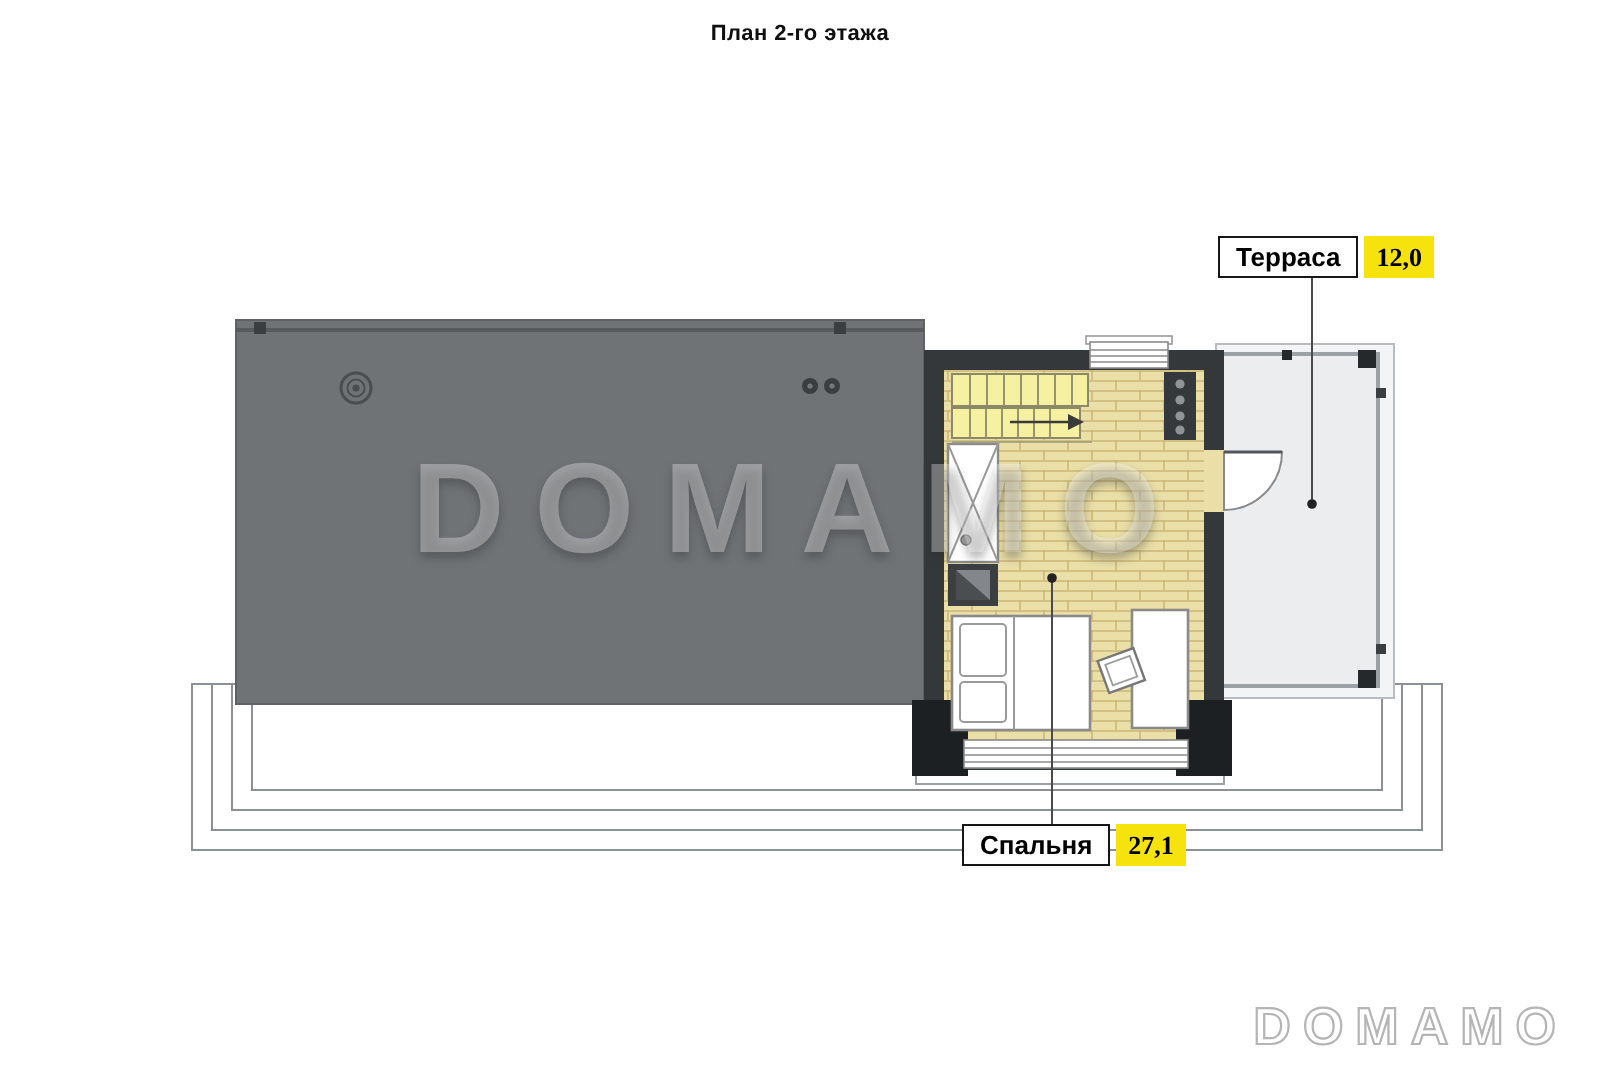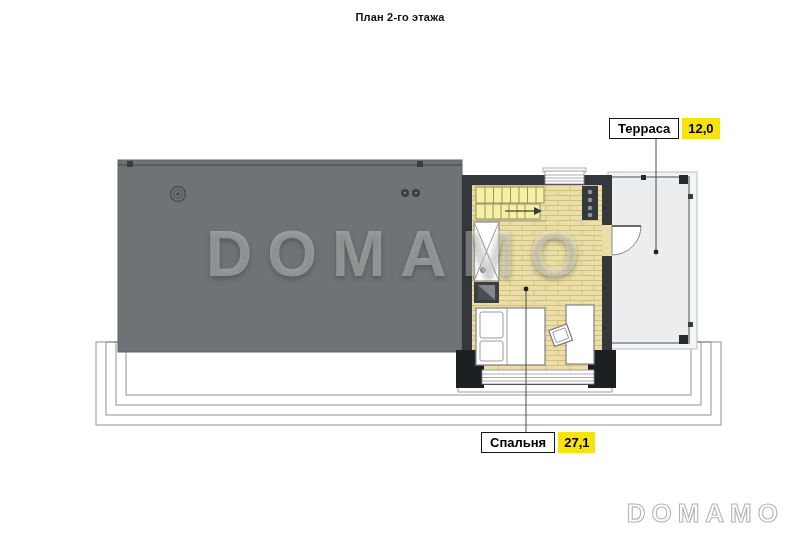--- a/index.html
+++ b/index.html
@@ -22,24 +22,24 @@
   .room-label{
     position:absolute;display:flex;align-items:stretch;
     font-size:13px;font-weight:bold;color:#000;line-height:1;
   }
   .room-label .name{
     background:#ffffff;border:1.5px solid #161616;
     padding:3px 8px 3px 8px;display:flex;align-items:center;
   }
   .room-label .area{
     background:#f6e20c;margin-left:3px;padding:0 6px;
-    display:flex;align-items:center;
+    display:flex;align-items:center;font-family:Liberation Serif, serif;
   }
   .label-terrace{left:609px;top:102px;margin-top:16px;}
-  .label-bedroom{left:481px;top:432px;}
+  .label-bedroom{left:481px;top:412px;}
   .logo{
     position:absolute;right:16px;bottom:7px;
     font-size:26px;font-weight:bold;letter-spacing:6px;line-height:1;
     color:#ffffff;-webkit-text-stroke:1.1px #b5b5b5;
     white-space:nowrap;
   }
 </style>
 </head>
 <body>
 

